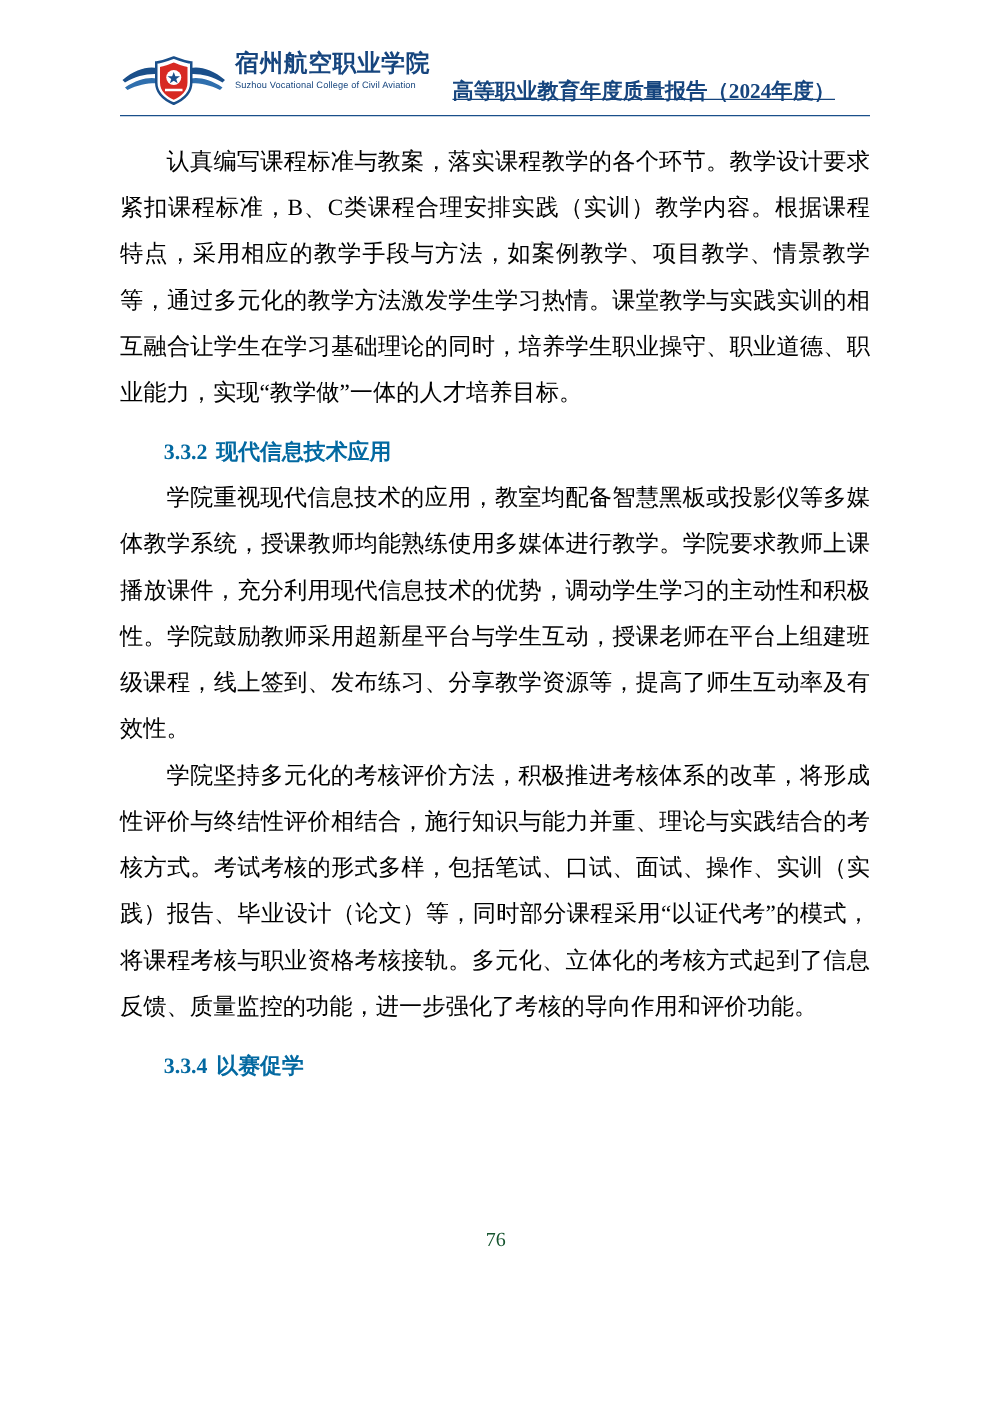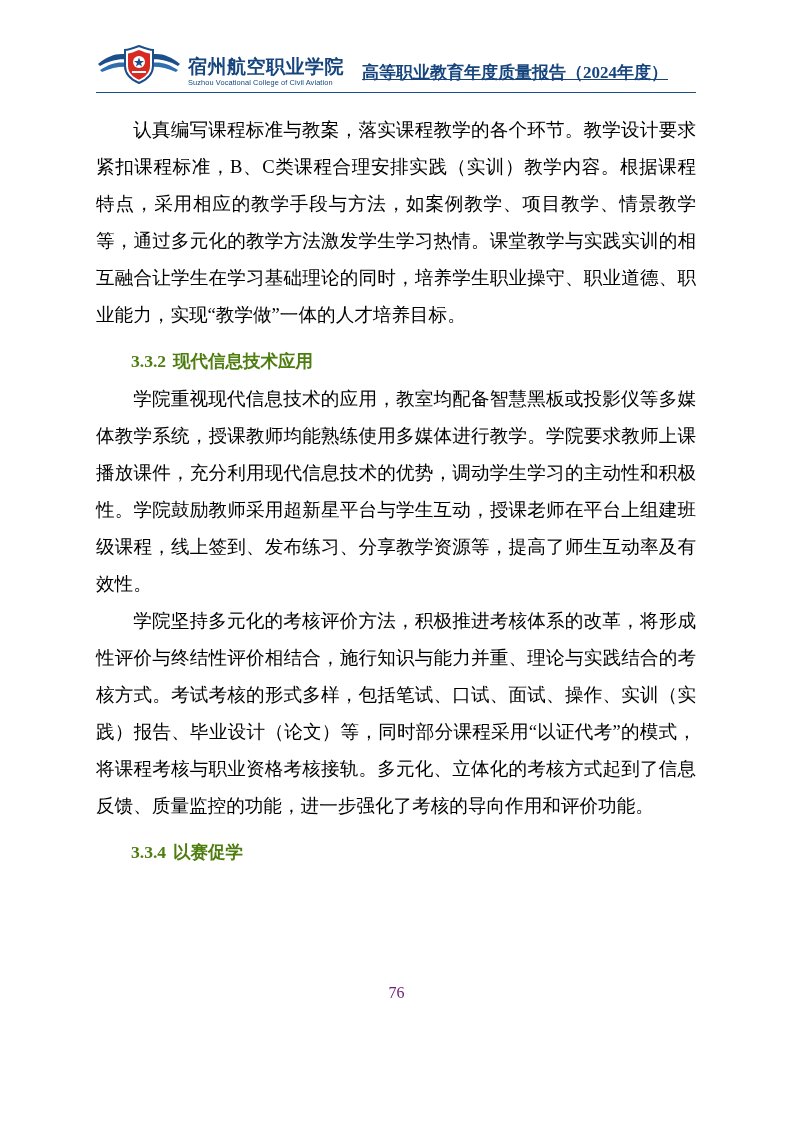--- a/index.html
+++ b/index.html
@@ -27,21 +27,21 @@
   
   .header {
     display: flex;
     align-items: flex-end;
     justify-content: flex-start;
     padding-bottom: 4px;
     height: 56px;
   }
   .logo-block {
     display: flex;
-    align-items: flex-end;
+    align-items: flex-start;
     gap: 6px;
   }
   .logo-mark {
     position: relative;
     width: 86px;
     height: 44px;
     flex: none;
   }
   .school-names {
     display: flex;
@@ -93,35 +93,35 @@
     text-indent: 2em;
     font-family: "Liberation Serif", "DejaVu Serif", serif;
   }
   h3.heading {
     margin: 10px 0 0 0;
     font-size: 17.5px;
     line-height: 37px;
     font-weight: bold;
     font-family: "Liberation Sans", sans-serif;
     text-indent: 2em;
-    color: #4d7c0f;
+    color: #0369a1;
   }
   h3.heading .num {
     font-family: "Liberation Serif", "DejaVu Serif", serif;
     margin-right: 7px;
   }
   .pagenum {
     position: absolute;
     left: 0;
     right: 0;
     top: 984px;
     text-align: center;
     font-size: 16px;
     font-family: "Liberation Serif", "DejaVu Serif", serif;
-    color: #701a75;
+    color: #14532d;
   }
 </style>
 </head>
 <body>
 
 <div class="page">
 
   <div class="content">
 
     <div class="header">

